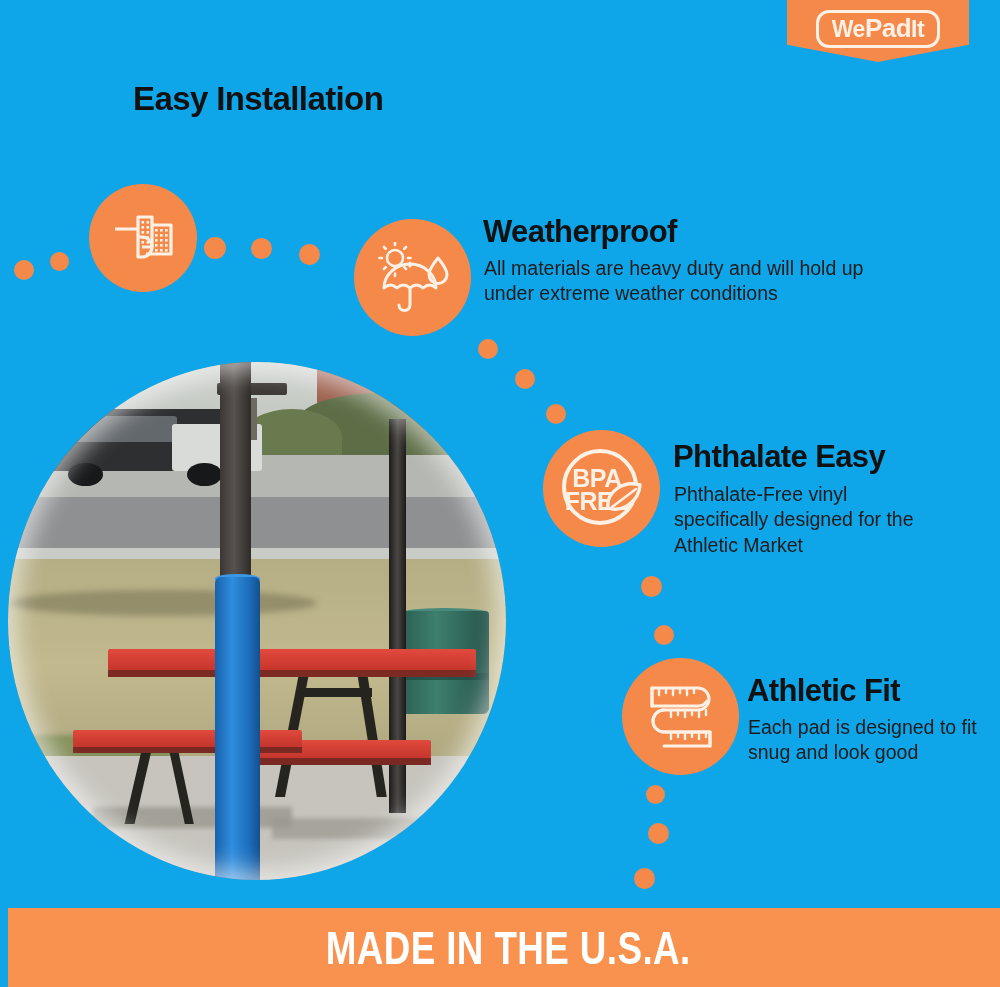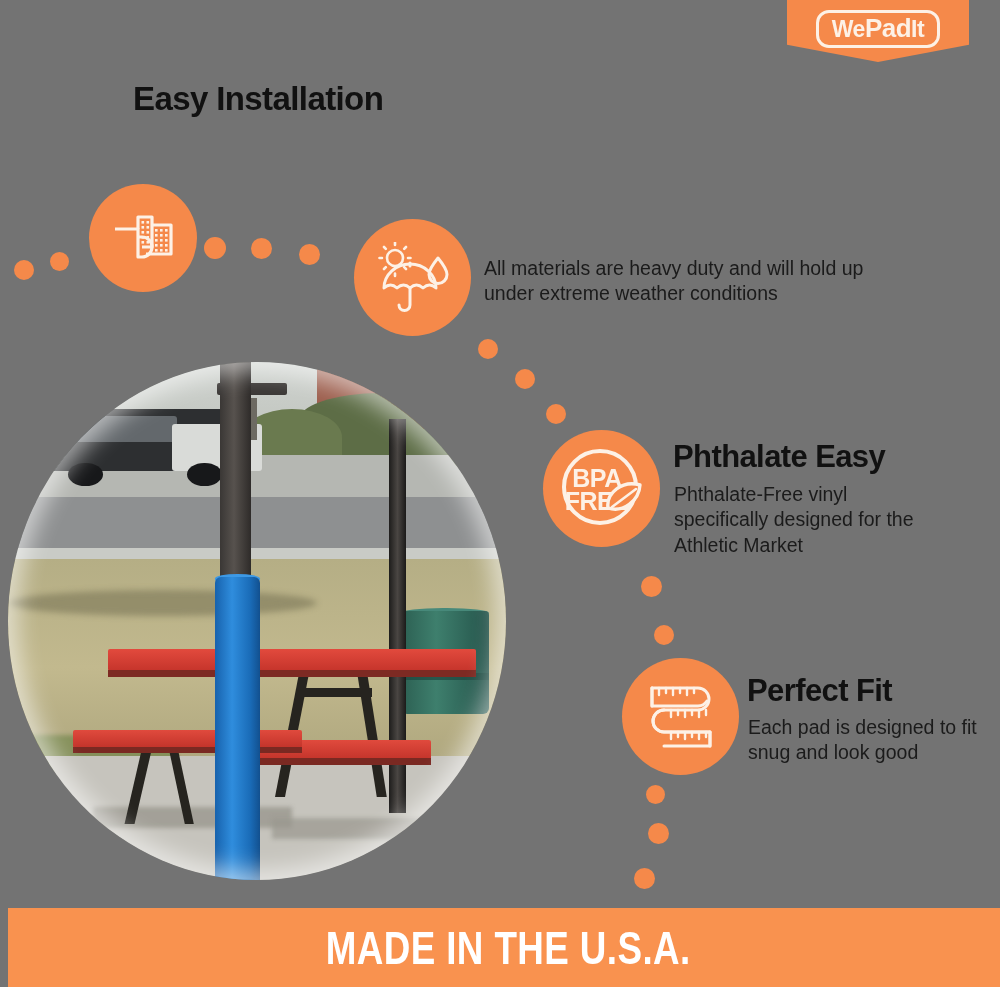--- a/index.html
+++ b/index.html
@@ -9,21 +9,21 @@
     height: 987px;
     background: #ffffff;
     font-family: "Liberation Sans", sans-serif;
     overflow: hidden;
   }
 
   #page {
     position: relative;
     width: 1000px;
     height: 987px;
-    background: #737373;
+    background: #0ea5e9;
   }
 
   
   .brand-badge {
     position: absolute;
     top: 0;
     left: 787px;
     width: 182px;
     height: 62px;
     background: #F5894A;
@@ -284,20 +284,21 @@
         <rect x="43" y="33" width="2.6" height="2.6"></rect>
           <rect x="48" y="33" width="2.6" height="2.6"></rect>
           <rect x="53" y="33" width="2.6" height="2.6"></rect>
         <rect x="43" y="38" width="2.6" height="2.6"></rect>
           <rect x="48" y="38" width="2.6" height="2.6"></rect>
           <rect x="53" y="38" width="2.6" height="2.6"></rect>
       </g>
     </svg>
   </div>
 
+  <div class="feature-title" id="t-weather">Weatherproof</div>
   <div class="feature-desc" id="d-weather">All materials are heavy duty and will hold up under extreme weather conditions</div>
 
   <div class="icon-circle" id="ic-weather">
     <svg width="78" height="72" viewBox="0 0 78 72">
       <g fill="none" stroke="#FDF1E6" stroke-width="2.6" stroke-linecap="round">
         <circle cx="21" cy="16" r="8"></circle>
         <path d="M21 3 v-2.5 M21 31.5 v2.5 M8 16 h-2.5 M34 16 h2.5
                  M11.8 6.8 l-1.8-1.8 M30.2 25.2 l1.8 1.8 M30.2 6.8 l1.8-1.8 M11.8 25.2 l-1.8 1.8"></path>
       </g>
       <g fill="none" stroke="#FDF1E6" stroke-width="3" stroke-linecap="round" stroke-linejoin="round">
@@ -315,21 +316,21 @@
   <div class="icon-circle" id="ic-phth">
     <svg width="96" height="96" viewBox="0 0 96 96">
       <circle cx="46" cy="46" r="36" fill="none" stroke="#FDF1E6" stroke-width="4"></circle>
       <text x="43" y="46" text-anchor="middle" fill="#FDF1E6" font-family="Liberation Sans, sans-serif" font-size="25" font-weight="800" letter-spacing="-0.5">BPA</text>
       <text x="43" y="69" text-anchor="middle" fill="#FDF1E6" font-family="Liberation Sans, sans-serif" font-size="25" font-weight="800" letter-spacing="-0.5">FREE</text>
       <path d="M86 44 c-18 -5 -34 8 -32 23 15 5 31 -7 32 -23 Z" fill="#F5894A" stroke="#FDF1E6" stroke-width="3.4" stroke-linejoin="round"></path>
       <path d="M82 48 L58 66" fill="none" stroke="#FDF1E6" stroke-width="2.6" stroke-linecap="round"></path>
     </svg>
   </div>
 
-  <div class="feature-title" id="t-fit">Perfect Fit</div>
+  <div class="feature-title" id="t-fit">Athletic Fit</div>
   <div class="feature-desc" id="d-fit">Each pad is designed to fit snug and look good</div>
 
   <div class="icon-circle" id="ic-fit">
     <svg width="82" height="82" viewBox="0 0 82 82">
       <g fill="none" stroke="#FDF1E6" stroke-width="3" stroke-linejoin="round" stroke-linecap="round">
         <path d="M12 12 H58 a11 11 0 0 1 0 22 H24 a11 11 0 0 0 0 22 H70"></path>
         <path d="M12 12 V30 H58 a11 11 0 0 0 9 -5"></path>
         <path d="M24 34 a11 11 0 0 0 0 22 H70 V70 H24"></path>
         <path d="M12 30 V12"></path>
         <path d="M70 56 V70"></path>

